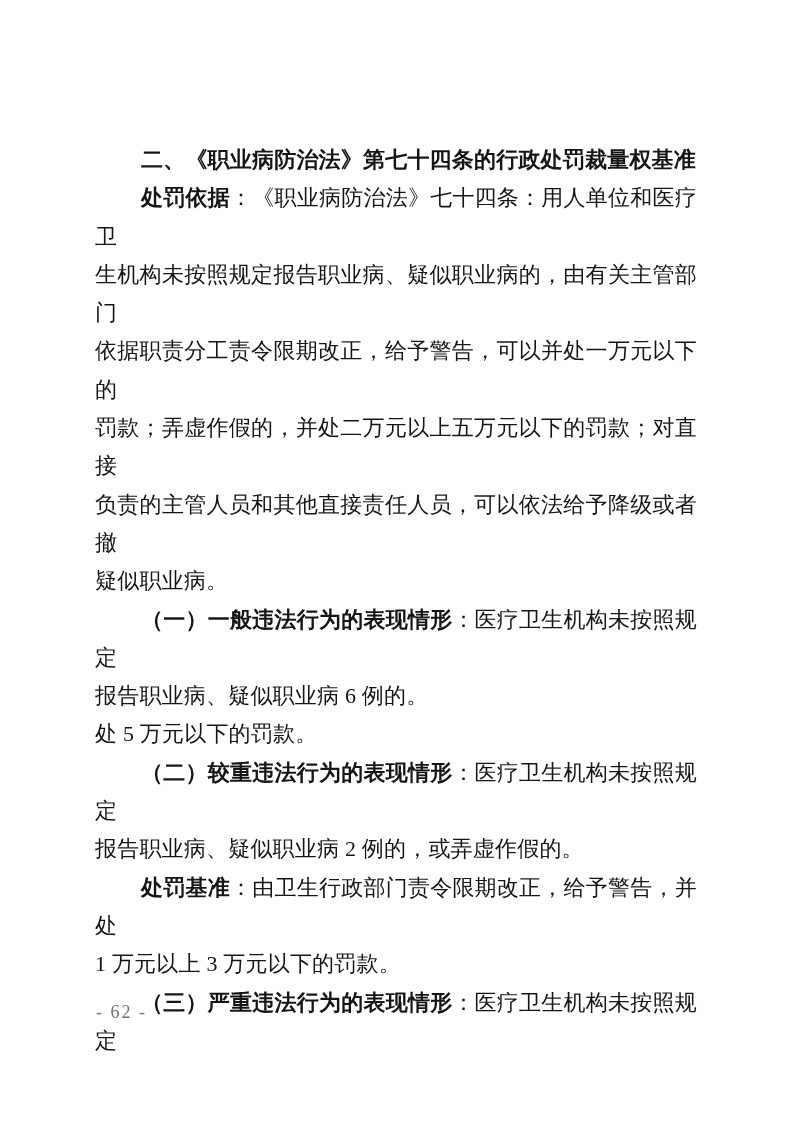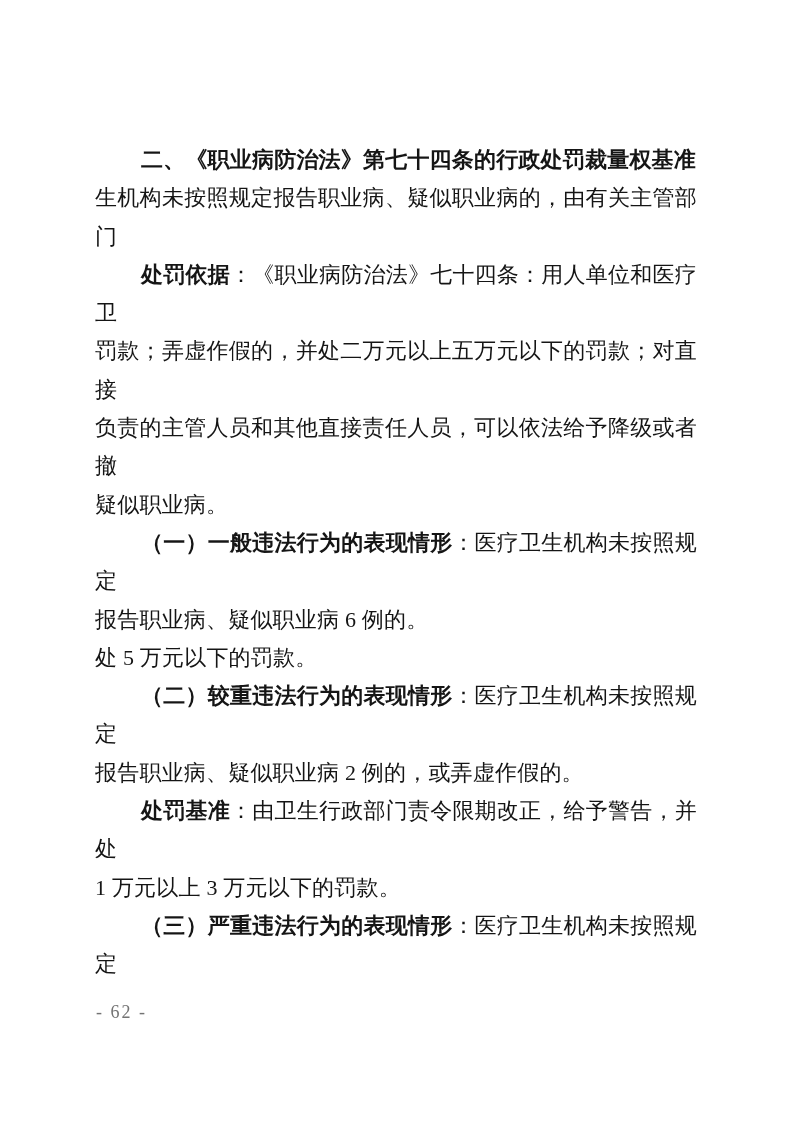--- a/index.html
+++ b/index.html
@@ -49,22 +49,23 @@
     color: #737373;
     font-family: "Liberation Serif", "DejaVu Serif", serif;
   }
 </style>
 </head>
 <body>
 
 <div class="page">
   <div class="doc-body">
       <div class="line indent"><span class="seg bold">二、《职业病防治法》第七十四条的行政处罚裁量权基准</span></div>
+      <div class="line indent just"><span class="seg bold">处罚依据</span><span class="seg">：《职业病防治法》七十四条：用人单位和医疗卫</span></div>
       <div class="line just"><span class="seg">生机构未按照规定报告职业病、疑似职业病的，由有关主管部门</span></div>
-      <div class="line indent just"><span class="seg bold">处罚依据</span><span class="seg">：《职业病防治法》七十四条：用人单位和医疗卫</span></div>
+      <div class="line just"><span class="seg">依据职责分工责令限期改正，给予警告，可以并处一万元以下的</span></div>
       <div class="line just"><span class="seg">罚款；弄虚作假的，并处二万元以上五万元以下的罚款；对直接</span></div>
       <div class="line just"><span class="seg">负责的主管人员和其他直接责任人员，可以依法给予降级或者撤</span></div>
       <div class="line"><span class="seg">疑似职业病。</span></div>
       <div class="line indent just"><span class="seg bold">（一）一般违法行为的表现情形</span><span class="seg">：医疗卫生机构未按照规定</span></div>
       <div class="line"><span class="seg">报告职业病、疑似职业病 6 例的。</span></div>
       <div class="line"><span class="seg">处 5 万元以下的罚款。</span></div>
       <div class="line indent just"><span class="seg bold">（二）较重违法行为的表现情形</span><span class="seg">：医疗卫生机构未按照规定</span></div>
       <div class="line"><span class="seg">报告职业病、疑似职业病 2 例的，或弄虚作假的。</span></div>
       <div class="line indent just"><span class="seg bold">处罚基准</span><span class="seg">：由卫生行政部门责令限期改正，给予警告，并处</span></div>
       <div class="line"><span class="seg">1 万元以上 3 万元以下的罚款。</span></div>

